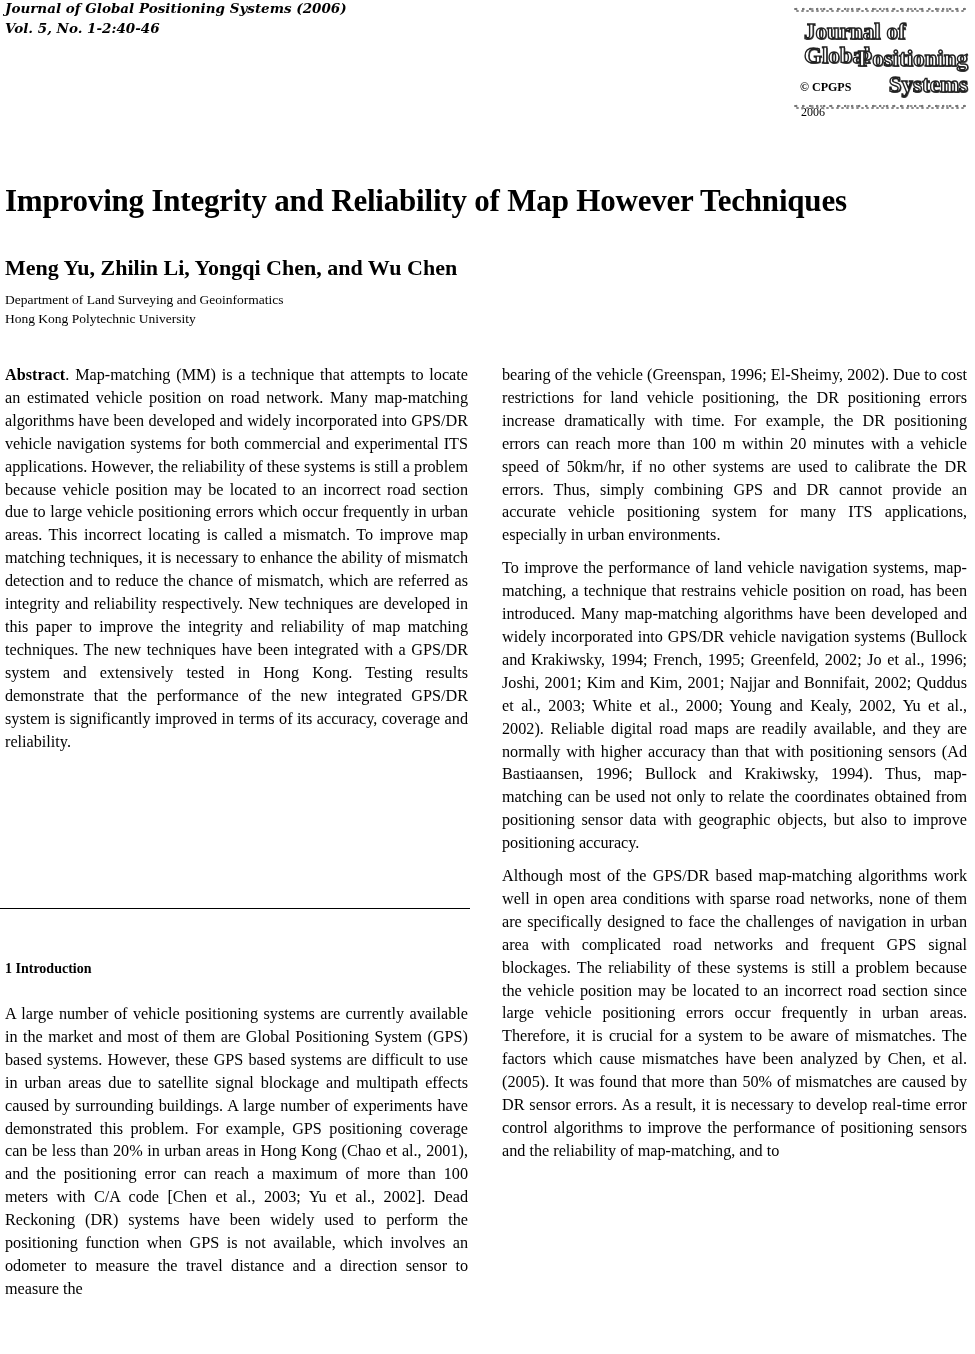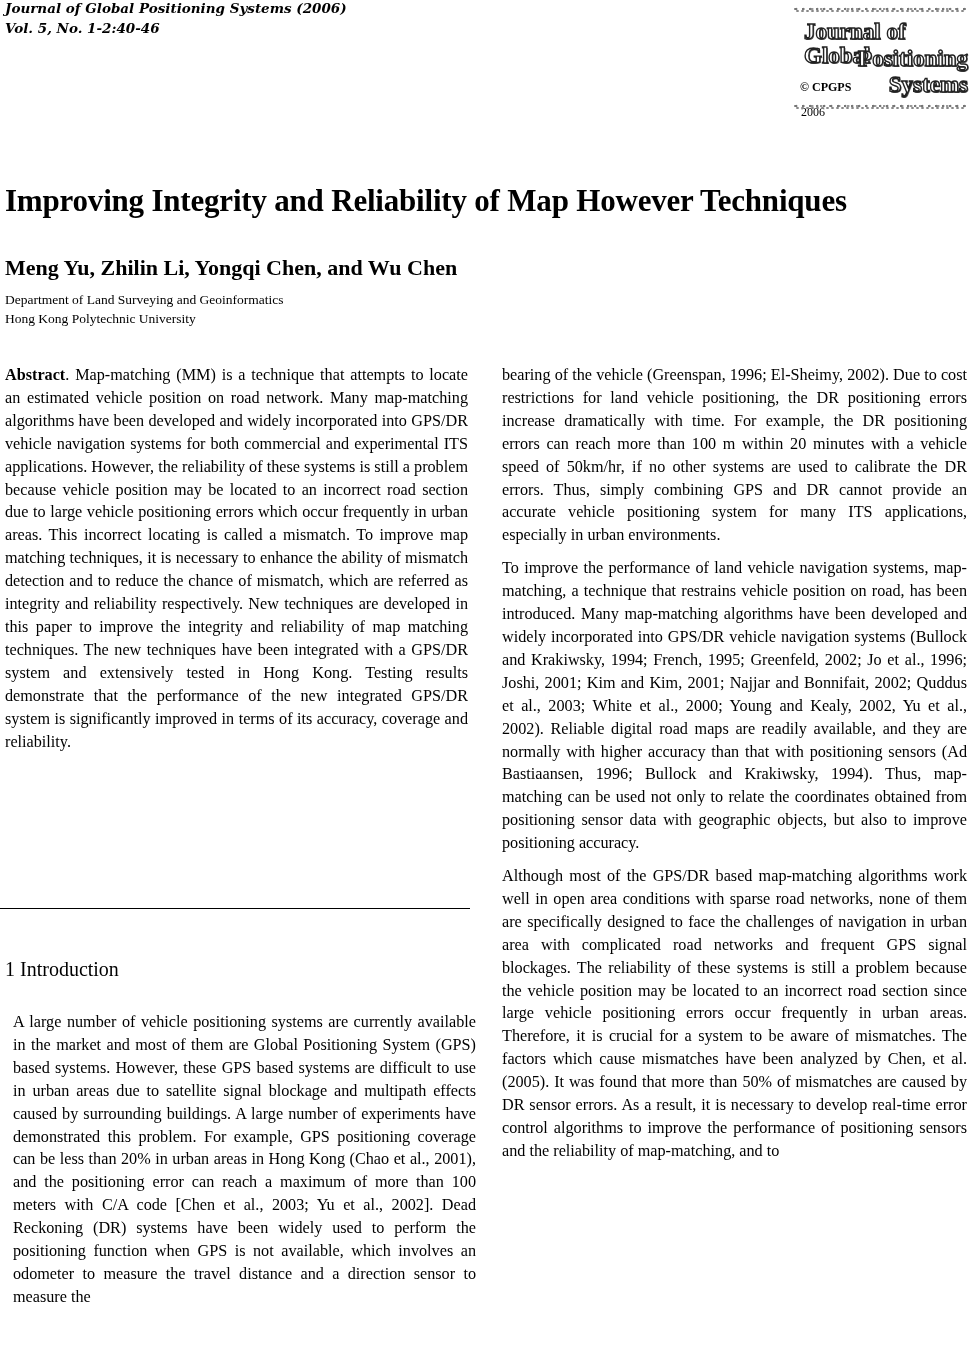--- a/index.html
+++ b/index.html
@@ -56,25 +56,25 @@
   .col p { margin: 0; }
   .col-left { left: 5px; top: 364px; width: 463px; }
   .col-right { left: 502px; top: 364px; width: 465px; }
   .col-right p + p { margin-top: 10px; }
   .divider {
     position: absolute; left: 0; top: 908px; width: 470px; height: 0;
     border-top: 1.3px solid #000;
   }
   .section-heading {
     position: absolute; left: 5px; top: 957px;
-    font-weight: normal; font-size: 20px; line-height: 24px;
+    font-weight: bold; font-size: 14px; line-height: 24px;
   }
   .intro-para {
     position: absolute; left: 5px; top: 1003px; width: 463px;
-    font-size: 16.2px; line-height: 22.9px; text-align: justify; margin: 8px;
+    font-size: 16.2px; line-height: 22.9px; text-align: justify; margin: 0;
   }
 </style>
 </head>
 <body>
 
 <div class="journal-header">
   <div>Journal of Global Positioning Systems (2006)</div>
   <div>Vol. 5, No. 1-2:40-46</div>
 </div>
 

